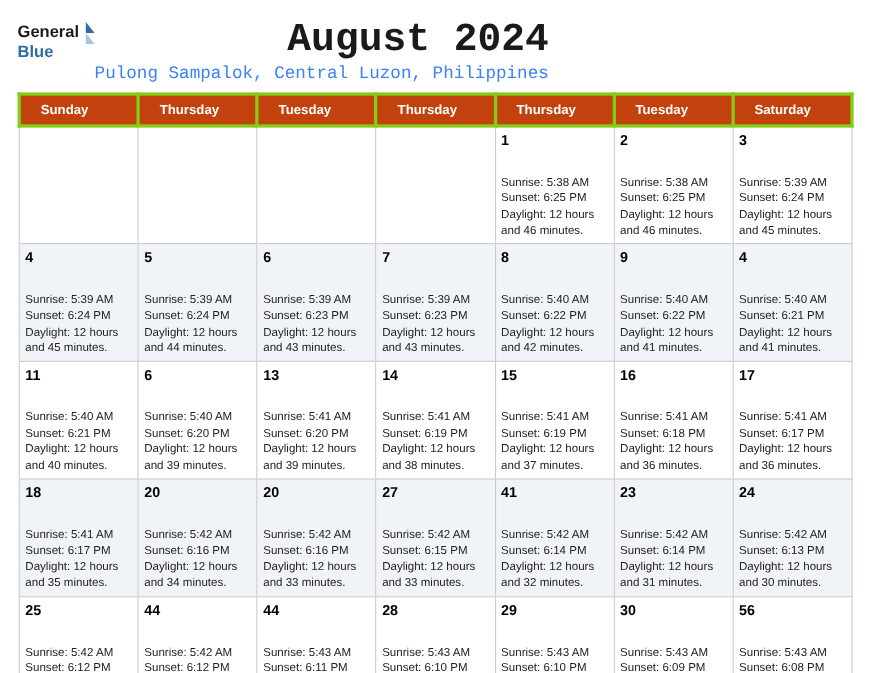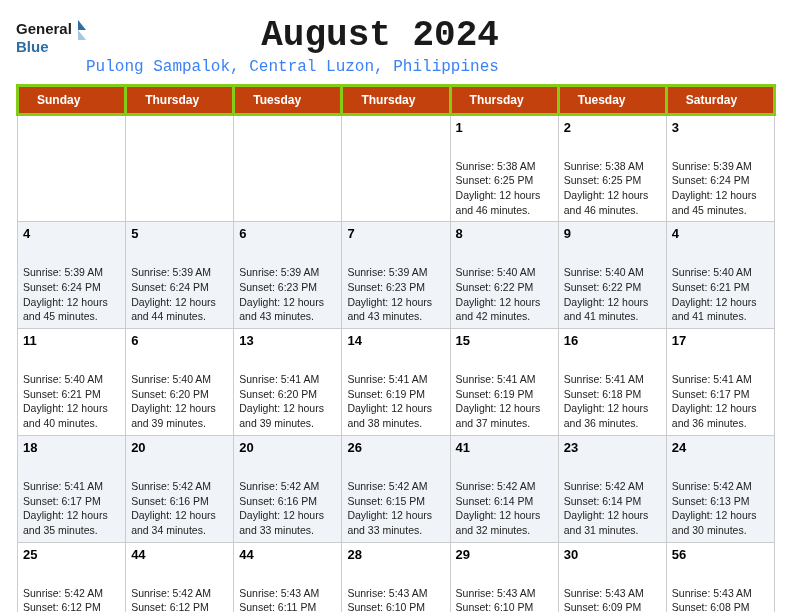--- a/index.html
+++ b/index.html
@@ -254,21 +254,21 @@
 and 34 minutes.</div>
         </td>
         <td>
           <span class="day-num">20</span>
           <div class="day-info" style="white-space: pre-line;">Sunrise: 5:42 AM
 Sunset: 6:16 PM
 Daylight: 12 hours
 and 33 minutes.</div>
         </td>
         <td>
-          <span class="day-num">26</span>
+          <span class="day-num">27</span>
           <div class="day-info" style="white-space: pre-line;">Sunrise: 5:42 AM
 Sunset: 6:15 PM
 Daylight: 12 hours
 and 33 minutes.</div>
         </td>
         <td>
           <span class="day-num">41</span>
           <div class="day-info" style="white-space: pre-line;">Sunrise: 5:42 AM
 Sunset: 6:14 PM
 Daylight: 12 hours

